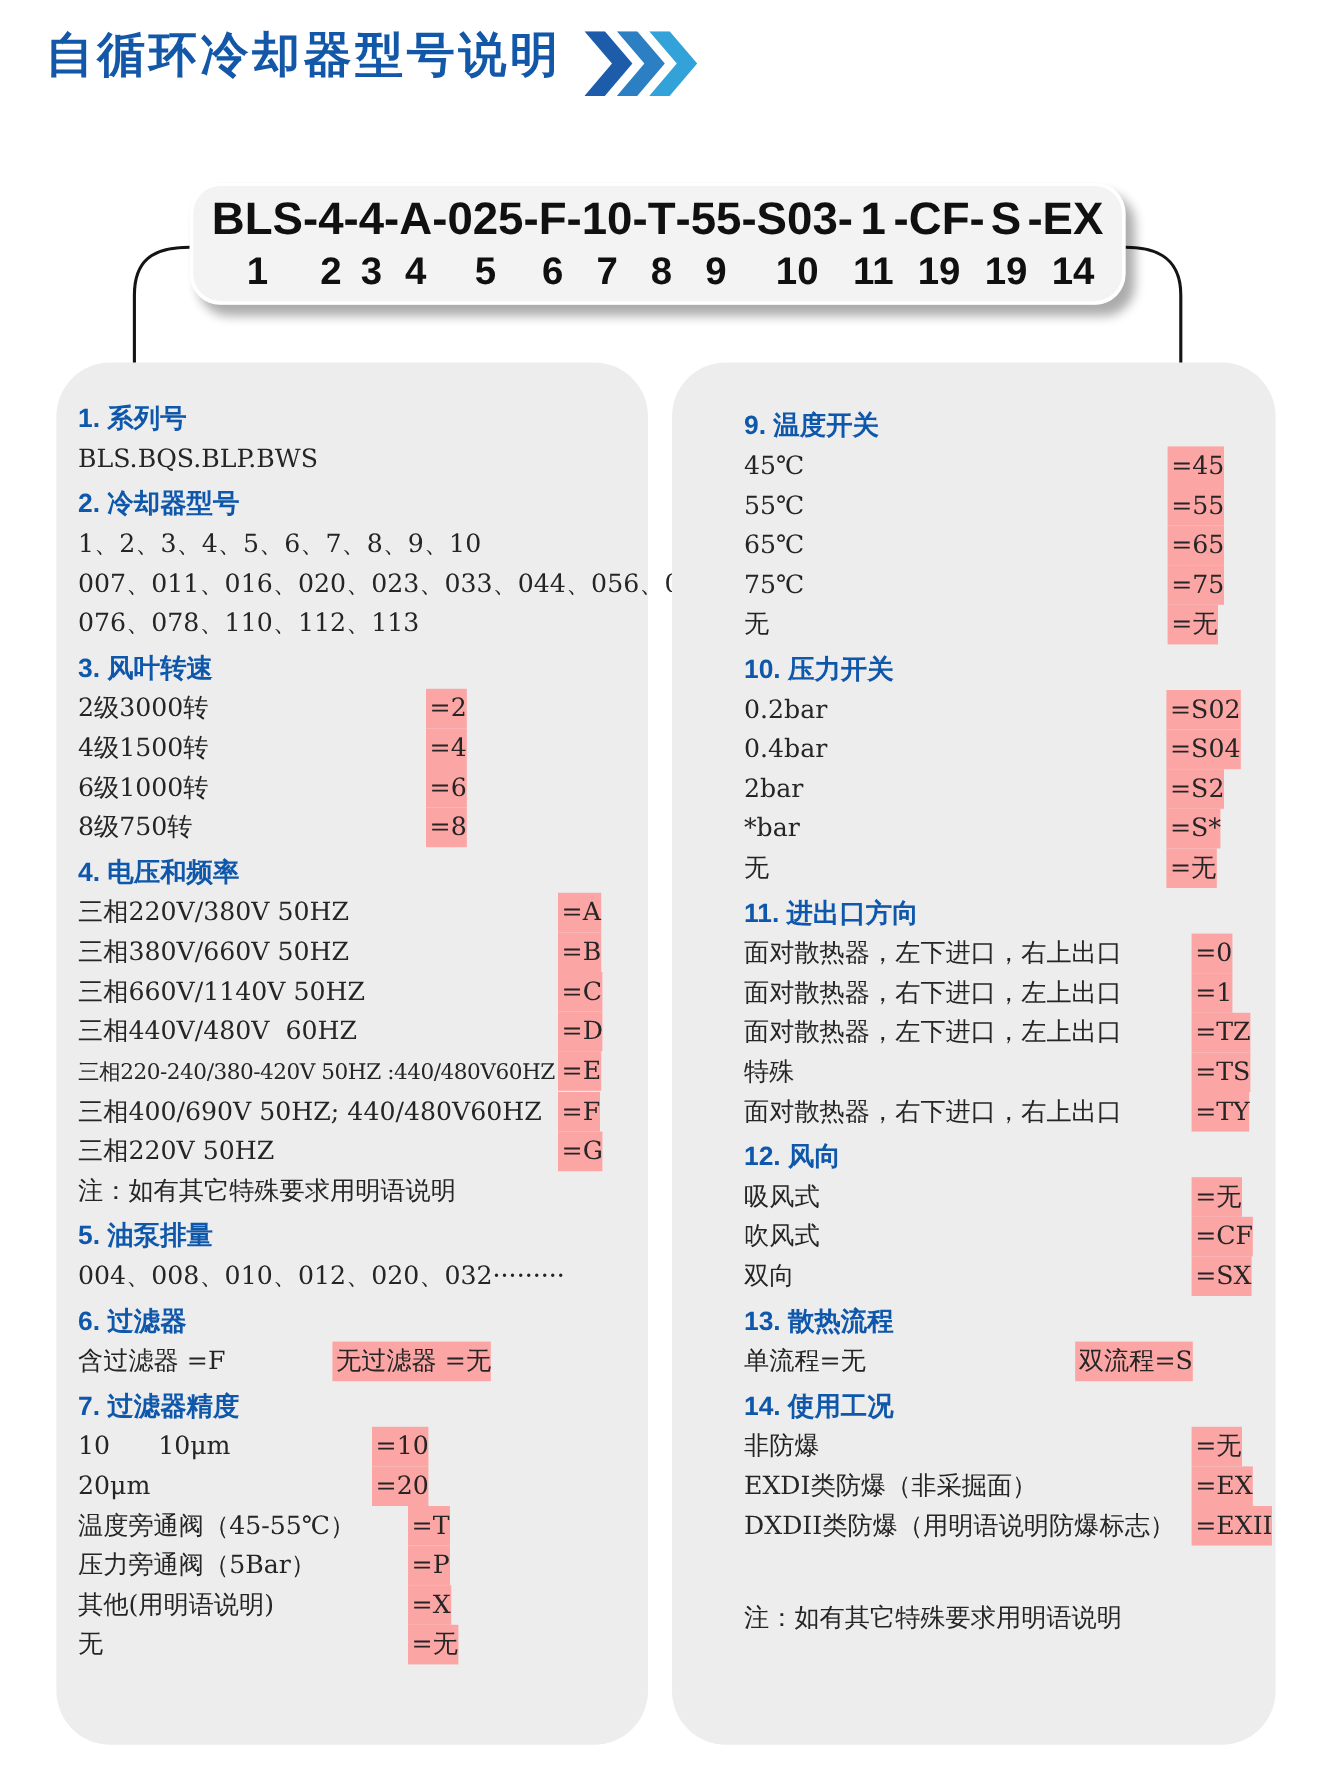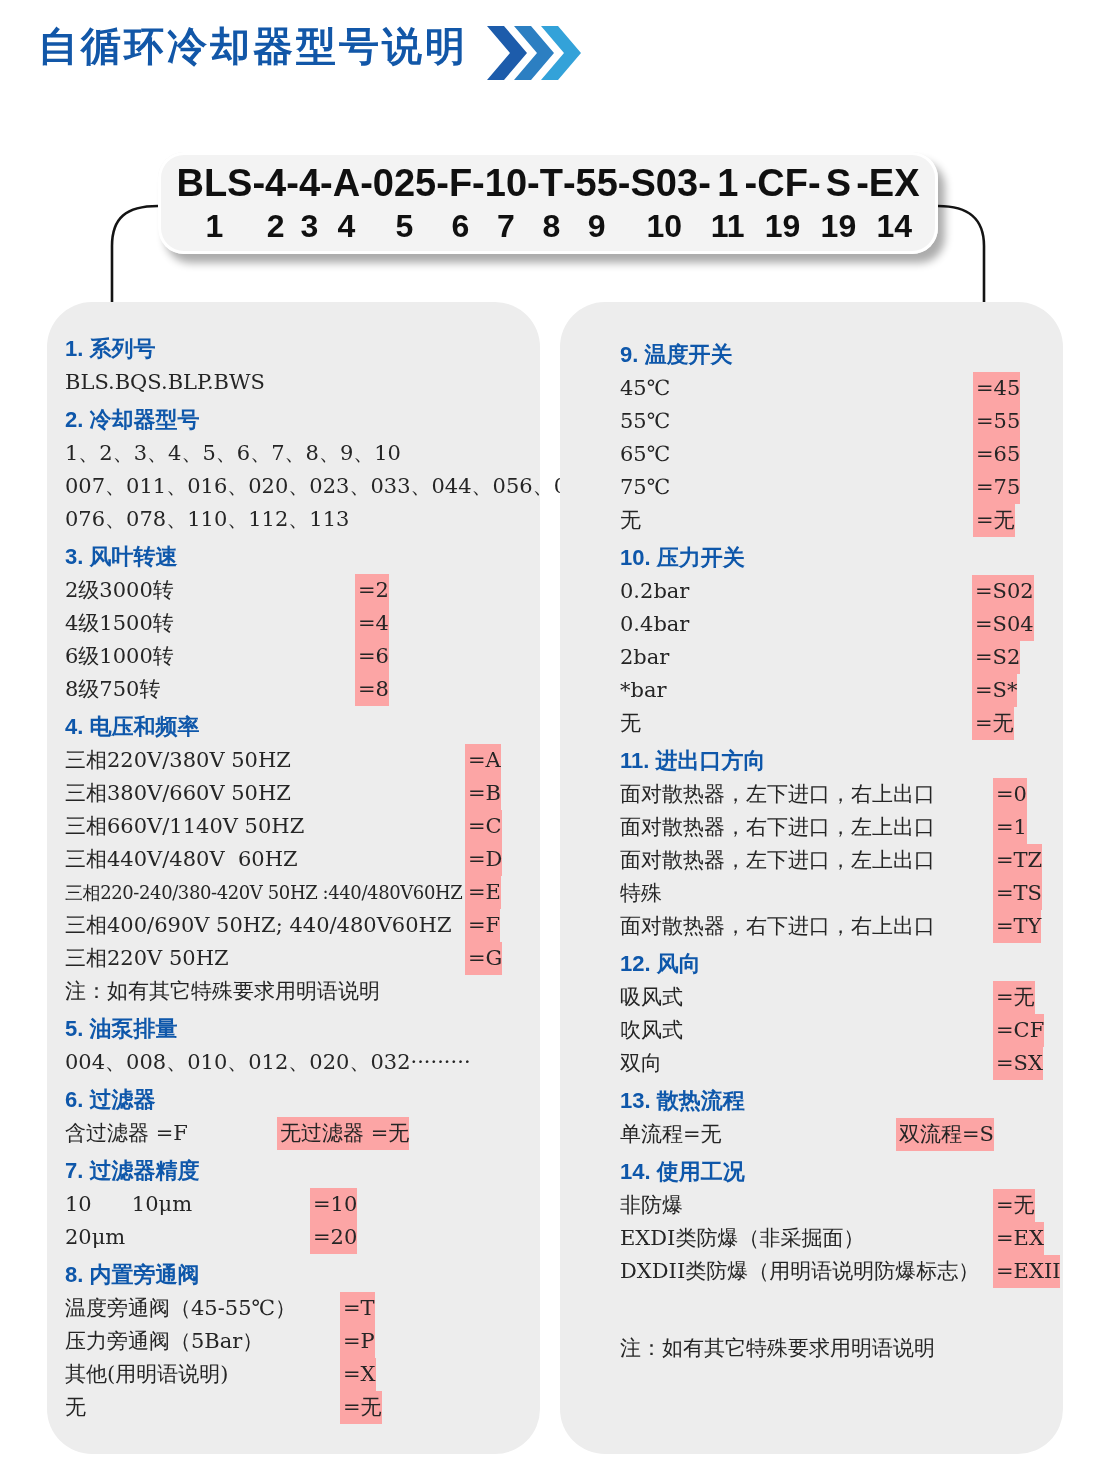--- a/index.html
+++ b/index.html
@@ -214,21 +214,20 @@
       <div class="r"><span class="lab">含过滤器 =F</span><span class="v" style="--vx:212px">无过滤器 =无</span></div>
     </div>
 
     <div class="sec" style="--vx:245px">
       <div class="h">7. 过滤器精度</div>
       <div class="r"><span class="lab">10      10μm</span><span class="v">=10</span></div>
       <div class="r"><span class="lab">20μm</span><span class="v">=20</span></div>
     </div>
 
     <div class="sec" style="--vx:275px">
-      <div class="h">8. 内置旁通阀</div>
       <div class="r"><span class="lab">温度旁通阀（45-55℃）</span><span class="v">=T</span></div>
       <div class="r"><span class="lab">压力旁通阀（5Bar）</span><span class="v">=P</span></div>
       <div class="r"><span class="lab">其他(用明语说明)</span><span class="v">=X</span></div>
       <div class="r"><span class="lab">无</span><span class="v">=无</span></div>
     </div>
   </div>
 
   <div id="panel-right" class="panel">
 
     <div class="sec" style="--vx:353px">

